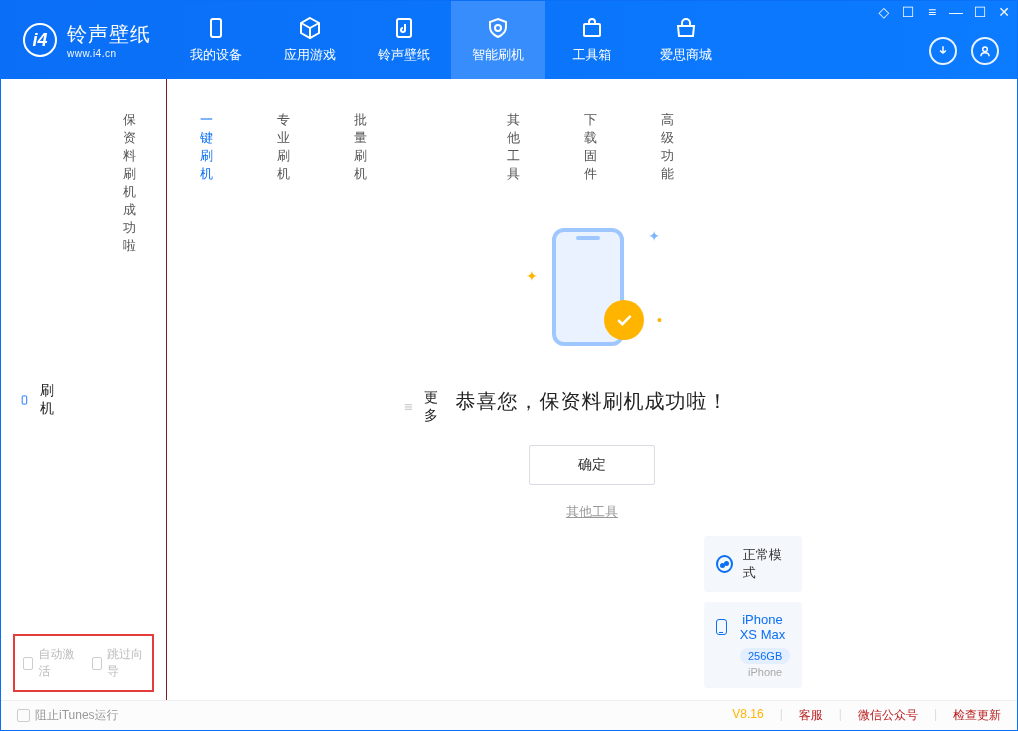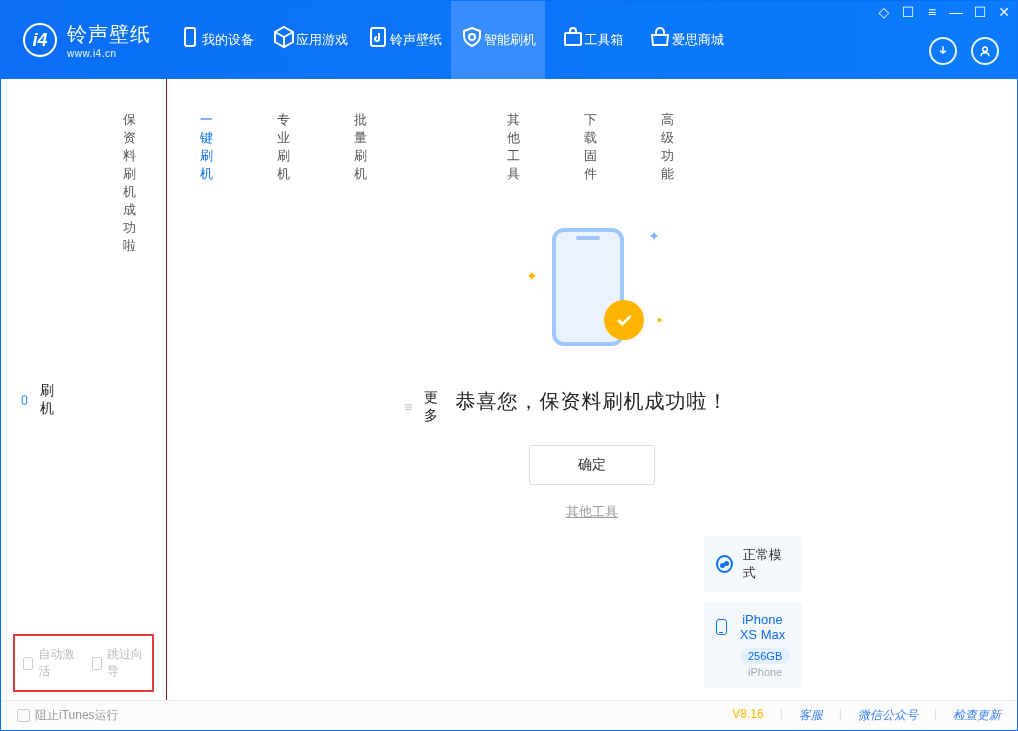--- a/index.html
+++ b/index.html
@@ -6,21 +6,21 @@
 body { background: #fff; width: 1018px; height: 731px; overflow: hidden; border: 1px solid #0b6ff6; position: relative; }
 
 
 .header { height: 78px; background: linear-gradient(90deg, #0a6ff6 0%, #0b7bff 100%); display: flex; align-items: center; color: #fff; position: relative; }
 .logo-box { display: flex; align-items: center; padding: 0 18px 0 22px; }
 .logo-icon { width: 34px; height: 34px; border: 2.5px solid #fff; border-radius: 50%; display: flex; align-items: center; justify-content: center; font-weight: bold; font-size: 18px; font-style: italic; }
 .logo-text { margin-left: 10px; }
 .logo-title { font-size: 20px; font-weight: 500; letter-spacing: 1px; }
 .logo-sub { font-size: 10px; opacity: .95; letter-spacing: .5px; }
 .nav { display: flex; height: 100%; }
-.nav-item { width: 94px; height: 100%; display: flex; flex-direction: row; align-items: center; justify-content: center; font-size: 13px; cursor: pointer; }
+.nav-item { width: 94px; height: 100%; display: flex; flex-direction: column; align-items: center; justify-content: center; font-size: 13px; cursor: pointer; }
 .nav-item.active { background: rgba(255,255,255,.18); }
 .nav-icon { width: 24px; height: 24px; margin-bottom: 6px; display: flex; align-items: center; justify-content: center; }
 .win-controls { position: absolute; right: 6px; top: 4px; display: flex; gap: 10px; }
 .win-btn { width: 14px; height: 14px; cursor: pointer; color: #fff; font-size: 14px; opacity: .95; display: flex; align-items: center; justify-content: center; }
 .header-right-icons { position: absolute; right: 18px; bottom: 14px; display: flex; gap: 14px; }
 .hr-icon { width: 28px; height: 28px; border: 2px solid rgba(255,255,255,.9); border-radius: 50%; display: flex; align-items: center; justify-content: center; cursor: pointer; }
 
 
 .body-wrap { display: flex; height: calc(100% - 78px - 30px); background: #fff; }
 .sidebar { width: 166px; border-right: 1px solid #7f1d1d; padding-top: 20px; display: flex; flex-direction: row; position: relative; }
@@ -53,21 +53,21 @@
 .sparkle { position: absolute; font-size: 14px; color: #ffb400; }
 .s1 { left: 4px; top: 50px; } .s2 { right: 2px; top: 10px; color: #7fb7ff; } .s3 { right: 0; bottom: 30px; }
 .success-text { font-size: 20px; color: #222; font-weight: 500; letter-spacing: 1px; margin-bottom: 30px; }
 .ok-btn { border: 1px solid #d9dde3; background: #fff; padding: 10px 48px; font-size: 14px; color: #333; cursor: pointer; border-radius: 2px; margin-bottom: 18px; }
 .log-link { font-size: 13px; color: #999; text-decoration: underline; cursor: pointer; }
 
 
 .footer { height: 30px; border-top: 1px solid #eef0f3; display: flex; align-items: center; padding: 0 16px; font-size: 12px; color: #999; background: #fcfcfd; }
 .footer .cb { color: #999; }
 .footer-right { margin-left: auto; display: flex; align-items: flex-start; gap: 16px; }
-.footer-link { color: #3b82f6; cursor: pointer; font-style: italic; }
+.footer-link { color: #b91c1c; cursor: pointer; }
 .version { color: #ffb400; }
 .footer-sep { color: #ddd; }
 </style>
 </head>
 <body>
 
 <div class="header">
   <div class="logo-box">
     <div class="logo-icon">i4</div>
     <div class="logo-text">

